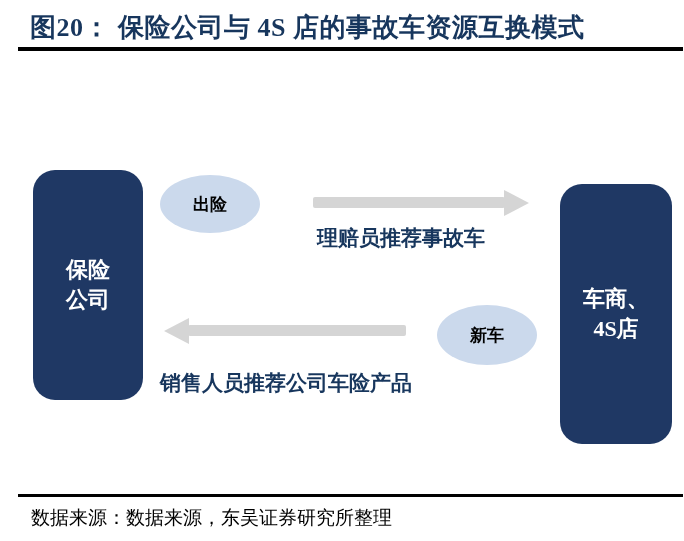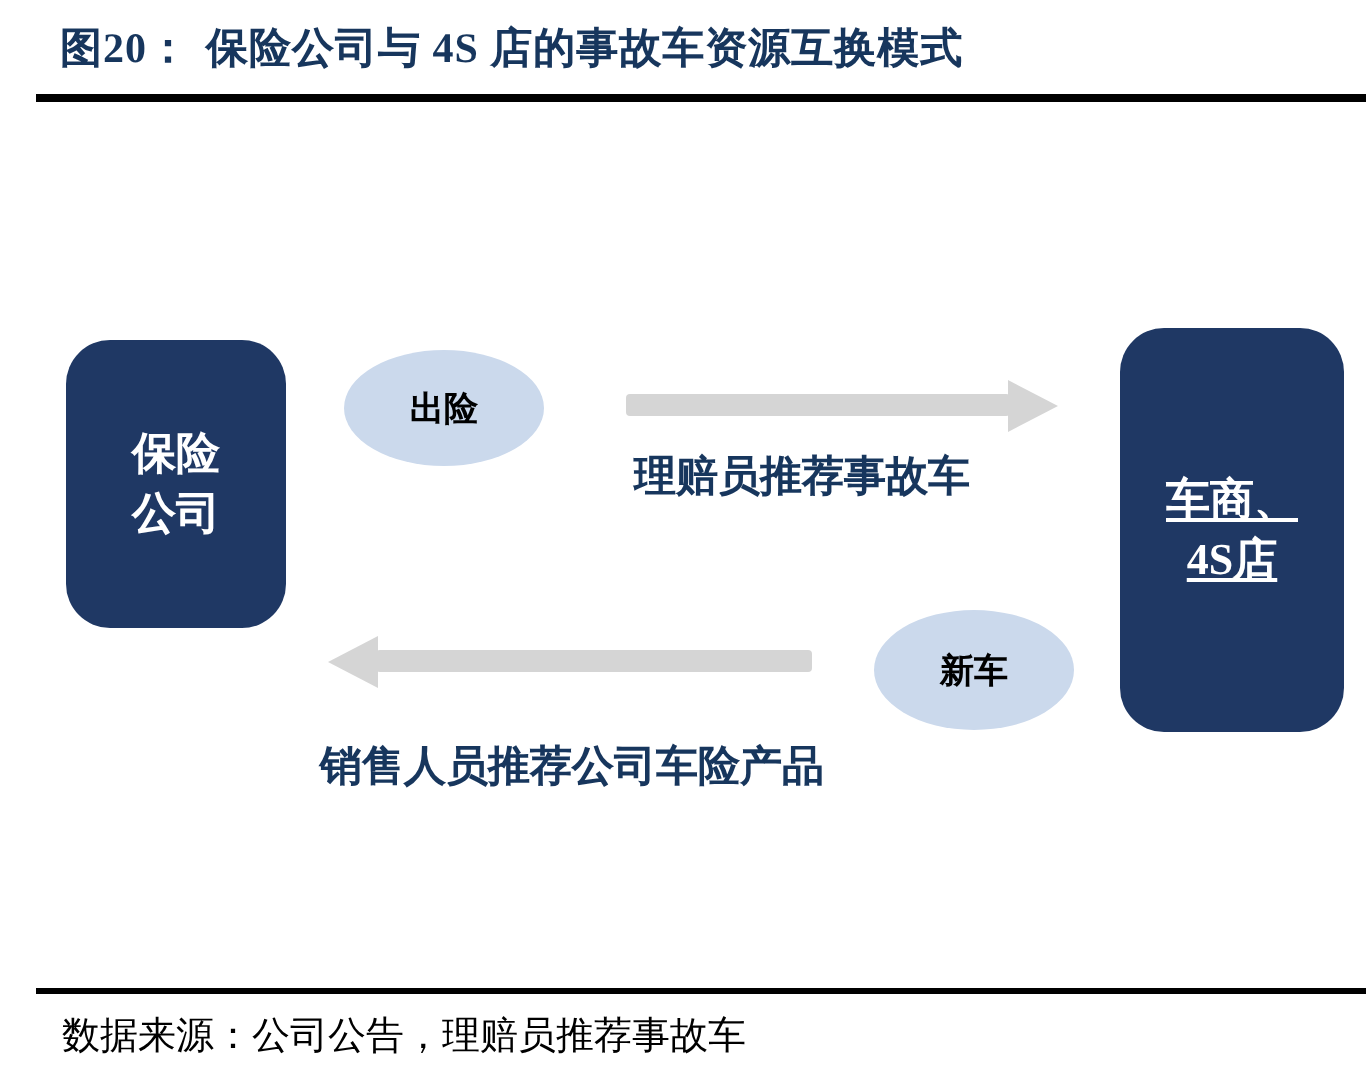--- a/index.html
+++ b/index.html
@@ -22,21 +22,21 @@
     height: 541px;
     background: var(--background);
     overflow: hidden;
     font-family: "Liberation Serif", "DejaVu Serif", serif;
   }
 
   
   .fig-title {
     position: absolute;
     left: 30px; top: 10px;
-    font-size: 21px;
+    font-size: 26px;
     font-weight: bold;
     color: var(--title_text);
     white-space: nowrap;
     letter-spacing: 0.5px;
   }
   .fig-title .label { margin-right: 8px; }
 
   .rule {
     position: absolute;
     left: 18px;
@@ -54,35 +54,35 @@
     color: var(--box_text);
     font-size: 22px;
     font-weight: bold;
     display: flex;
     flex-direction: column;
     align-items: center;
     justify-content: center;
     line-height: 30px;
     text-align: center;
   }
-  .box-left  { left: 33px;  top: 170px; width: 110px; height: 144px; }
-  .box-right { left: 560px; top: 164px; width: 112px; height: 202px; text-decoration: underline; }
+  .box-left  { left: 33px;  top: 170px; width: 110px; height: 230px; }
+  .box-right { left: 560px; top: 184px; width: 112px; height: 260px; }
 
   .ellipse {
     position: absolute;
     background: var(--ellipse_fill);
     border-radius: 50%;
     display: flex;
     align-items: center;
     justify-content: center;
     font-size: 17px;
     font-weight: bold;
     color: var(--ellipse_text);
   }
-  .ellipse-top    { left: 172px; top: 175px; width: 100px; height: 58px; }
+  .ellipse-top    { left: 160px; top: 175px; width: 100px; height: 58px; }
   .ellipse-bottom { left: 437px; top: 305px; width: 100px; height: 60px; text-align: right; }
 
   .arrow-body {
     position: absolute;
     background: var(--arrow_gray);
     height: 11px;
     border-radius: 2px;
   }
   .arrow-body-right { left: 313px; top: 197px; width: 192px; }
   .arrow-body-left  { left: 188px; top: 325px; width: 218px; }
@@ -153,15 +153,15 @@
     <div class="flow-label flow-label-top">理赔员推荐事故车</div>
 
     <div class="arrow-body arrow-body-left"></div>
     <div class="arrow-head arrow-head-left"></div>
     <div class="flow-label flow-label-bottom">销售人员推荐公司车险产品</div>
 
   </div>
 
   <div class="rule rule-bottom"></div>
 
-  <div class="source">数据来源：公司公告，理赔员推荐事故车</div>
+  <div class="source">数据来源：数据来源，东吴证券研究所整理</div>
 
 </div>
 
 </body></html>

